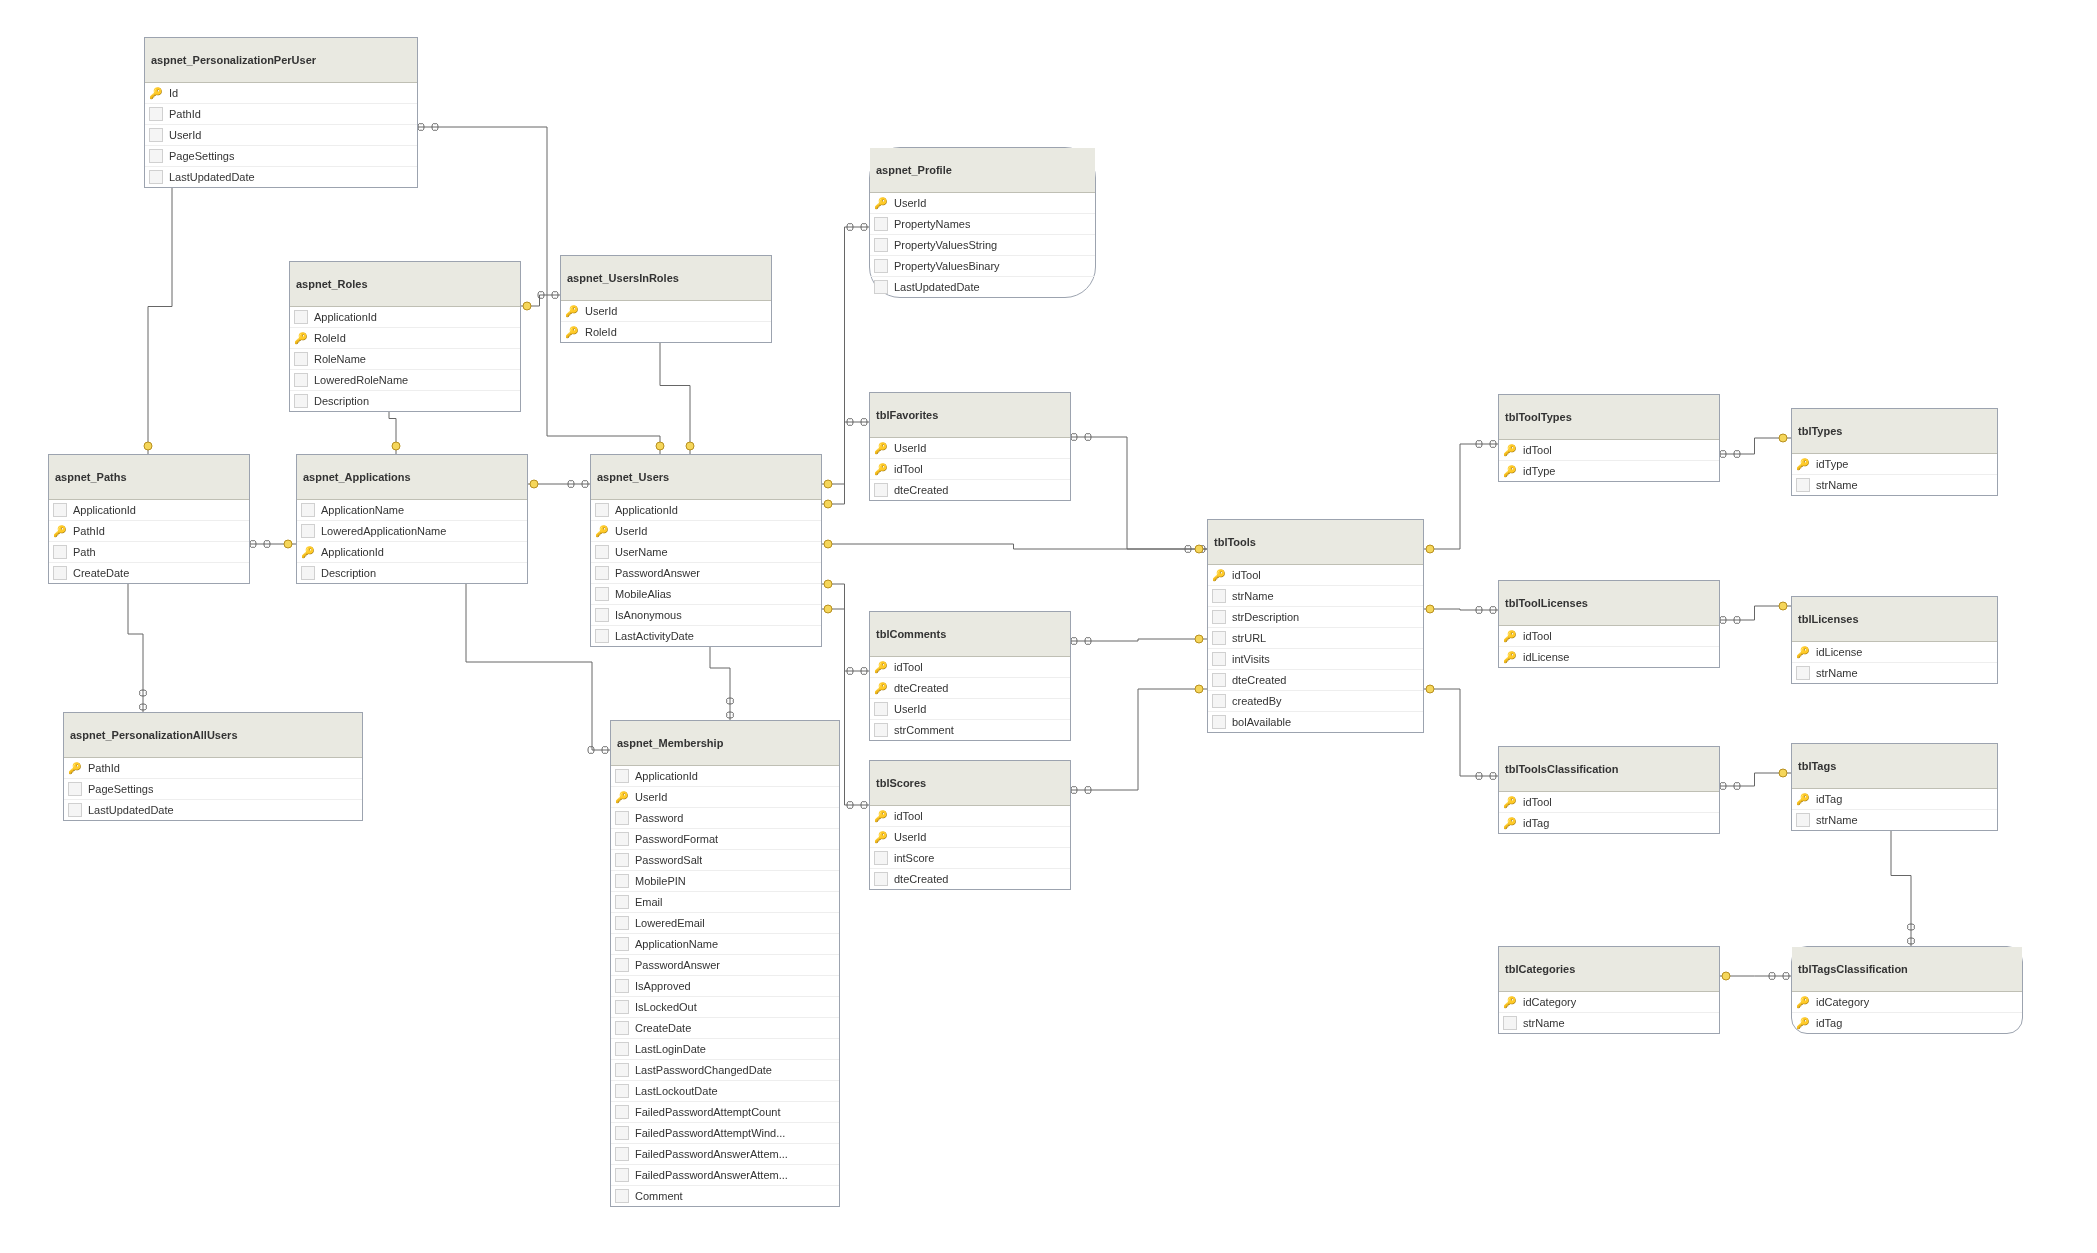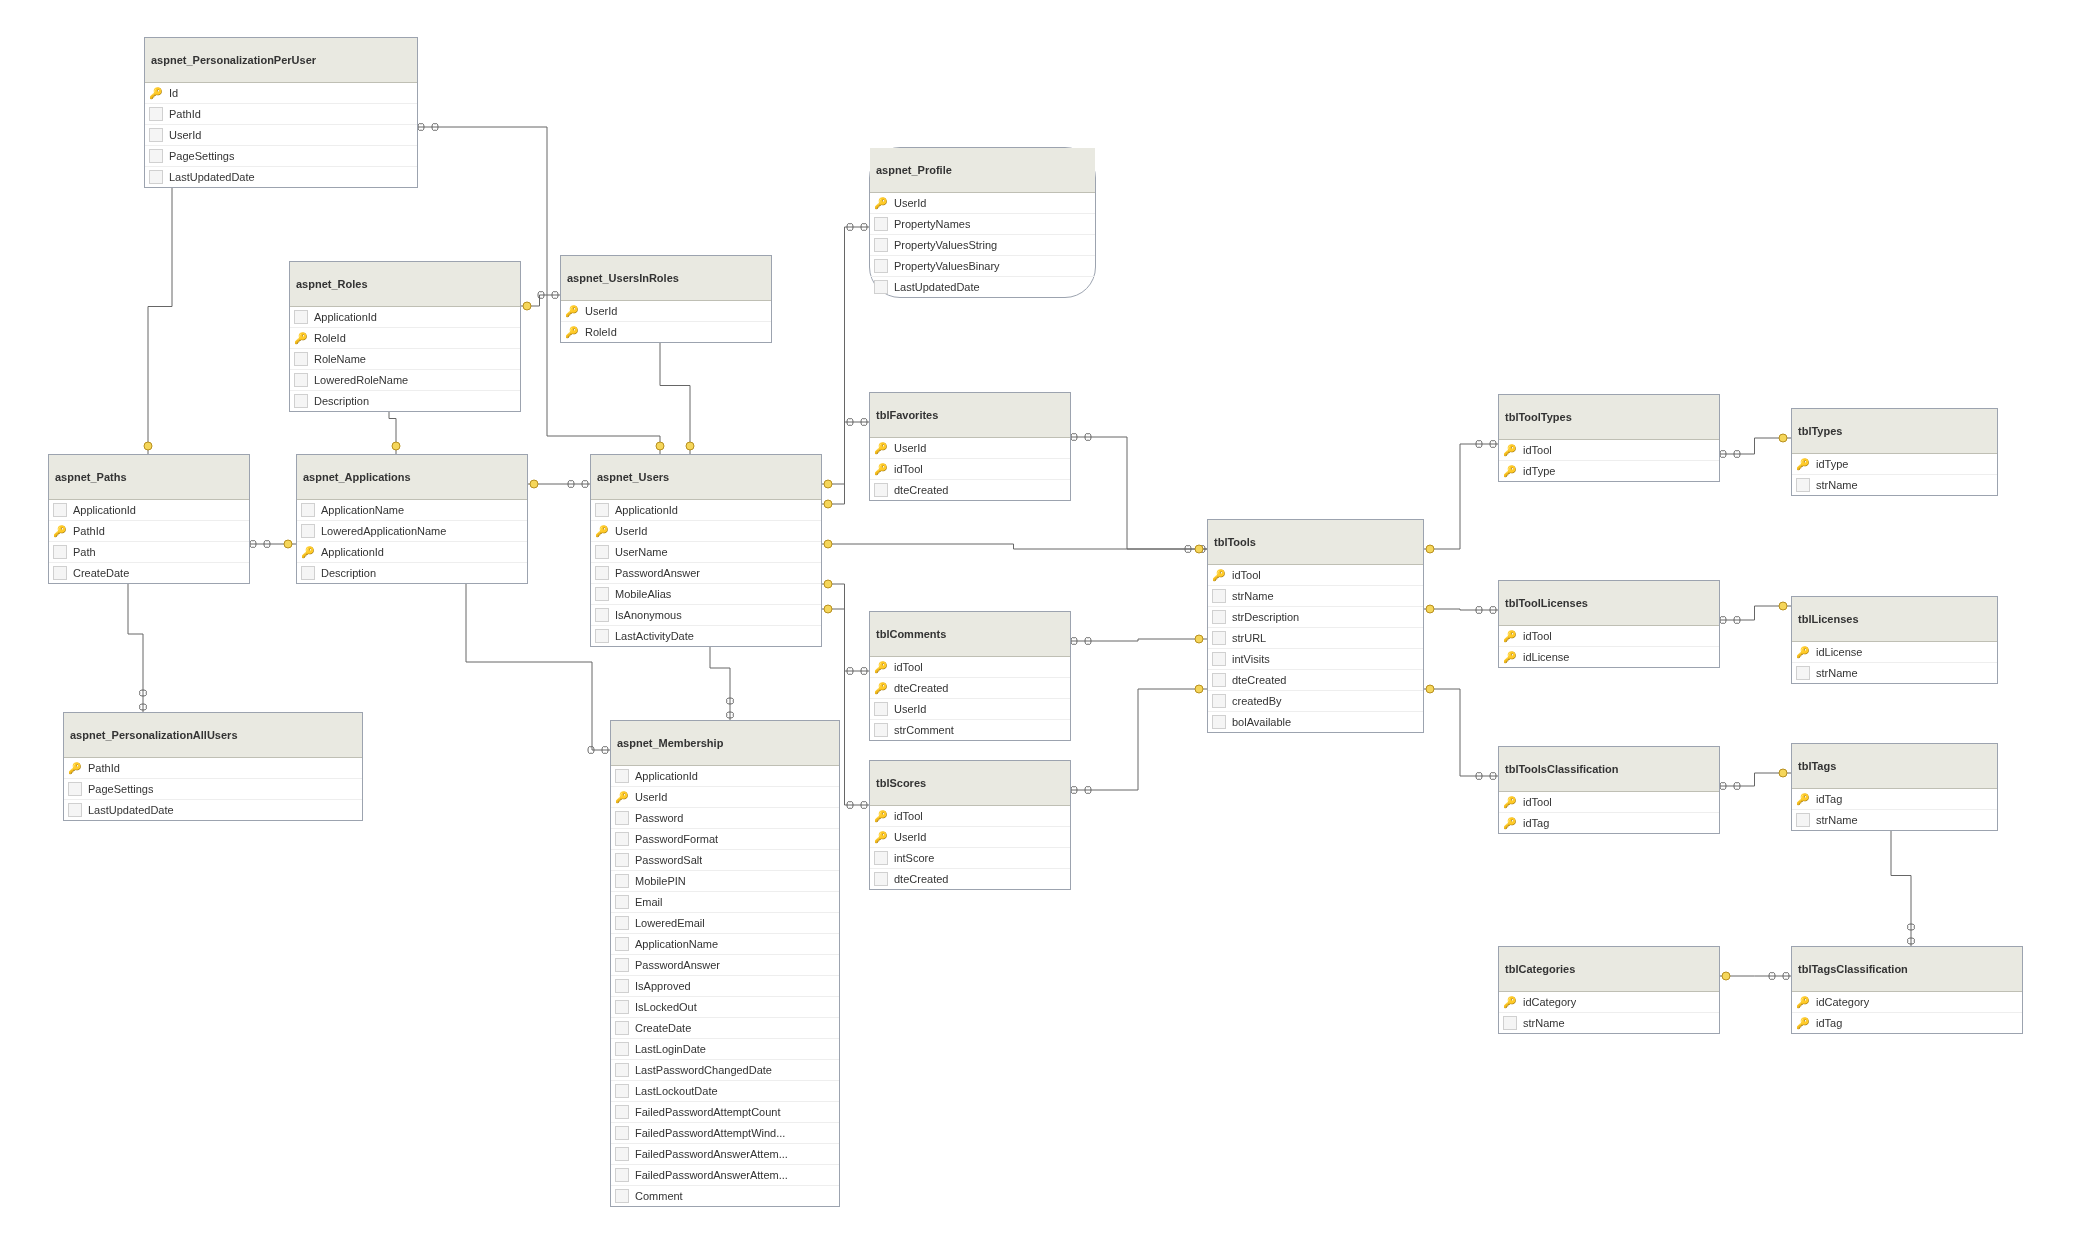--- a/index.html
+++ b/index.html
@@ -745,21 +745,21 @@
           </span>
           <span class="col-name">idCategory</span>
         </div>
         <div class="col-row">
           <span class="col-icon">
             <span class="blank"></span>
           </span>
           <span class="col-name">strName</span>
         </div>
       </div>
-      <div class="table" style="left: 1791px; top: 946px; width: 230px;">
+      <div class="table" style="left: 1791px; top: 946px; width: 230px; border-radius: 16px;">
         <div class="table-header">tblTagsClassification</div>
         <div class="col-row">
           <span class="col-icon">
             <span class="key">🔑</span>
           </span>
           <span class="col-name">idCategory</span>
         </div>
         <div class="col-row">
           <span class="col-icon">
             <span class="key">🔑</span>

